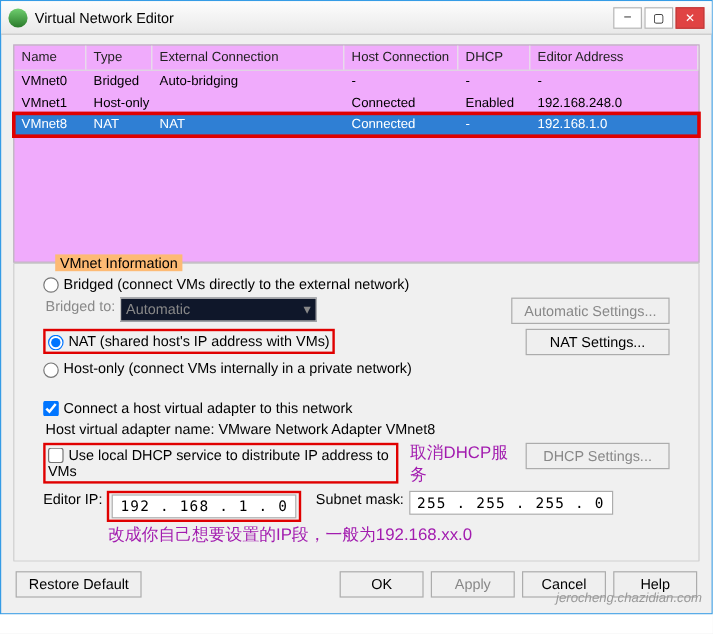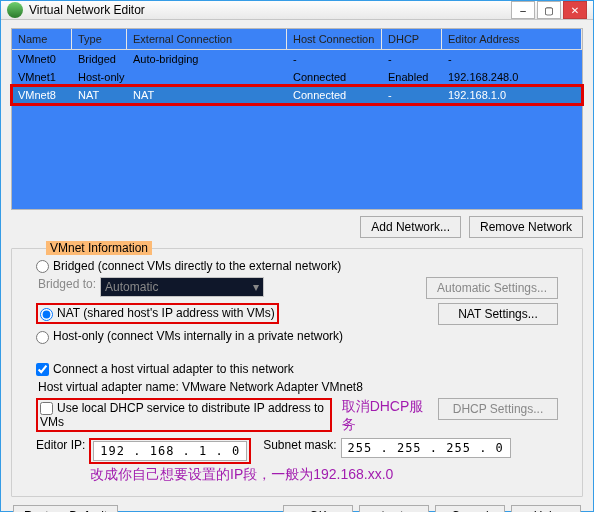--- a/index.html
+++ b/index.html
@@ -6,21 +6,21 @@
   body { margin: 0; background: #fff; }
   .win { width: 594px; height: 512px; border: 1px solid #359ce6; background: #f0f0f0; display: flex; flex-direction: column; }
   .titlebar { height: 28px; background: linear-gradient(to bottom,#fdfdfd,#e9e9e9); border-bottom:1px solid #c6c6c6; display:flex; align-items:center; padding:0 6px; }
   .titlebar .spacer { flex:1; }
   .title { margin-left:6px; font-size:12px; }
   .tctrls { display:flex; gap:2px; }
   .tctrl { width:24px; height:18px; background:#fff; border:1px solid #b5b5b5; display:flex; align-items:center; justify-content:center; font-size:10px; }
   .tctrl.close { background:#e04343; border-color:#c13b3b; color:#fff; }
   .appicon { width:16px; height:16px; border-radius:50%; background:linear-gradient(#6fcf6f,#2a7a2a); }
   .body { flex:1; padding:8px 10px 6px; display:flex; flex-direction:column; }
-  .grid { background:#3b82f6; border:1px solid #b9b9b9; height:182px; width:100%; }
+  .grid { background:#f0abfc; border:1px solid #b9b9b9; height:182px; width:100%; }
   .ghead { display:flex; border-bottom:1px solid #dcdcdc; }
   .ghead div { padding:4px 6px; font-size:11px; color:#222; border-right:1px solid #e6e6e6; }
   .row { display:flex; }
   .row div { padding:3px 6px; font-size:11px; white-space:nowrap; overflow:hidden; }
   .row.sel { background:#2f7fd4; color:#fff; }
   .c-name{width:60px} .c-type{width:55px} .c-ext{width:160px} .c-host{width:95px} .c-dhcp{width:60px} .c-sub{flex:1}
   .redbox { outline:3px solid #e00000; outline-offset:-1px; }
   .btnrow { display:flex; justify-content:flex-end; gap:8px; margin:6px 0 10px; }
   .btn { background:#efefef; border:1px solid #acacac; padding:3px 10px; min-width:90px; text-align:center; }
   .group { border:1px solid #cfcfcf; border-radius:1px; padding:6px 8px 8px; position:relative; }
@@ -83,24 +83,20 @@
       <div class="row sel redbox">
         <div class="c-name">VMnet8</div>
           <div class="c-type">NAT</div>
           <div class="c-ext">NAT</div>
           <div class="c-host">Connected</div>
           <div class="c-dhcp">-</div>
           <div class="c-sub">192.168.1.0</div>
       </div>
     </div>
 
-    <div class="btnrow">
-      <div class="btn">Add Network...</div>
-      <div class="btn">Remove Network</div>
-    </div>
 
     <div class="group">
       <span class="group-title">VMnet Information</span>
 
       <div class="rline">
         <label><input type="radio" name="m" style=""><span>Bridged (connect VMs directly to the external network)</span></label>
       </div>
       <div class="rline indent">
         <span class="disabled">Bridged to:</span>
         <div class="combo">

